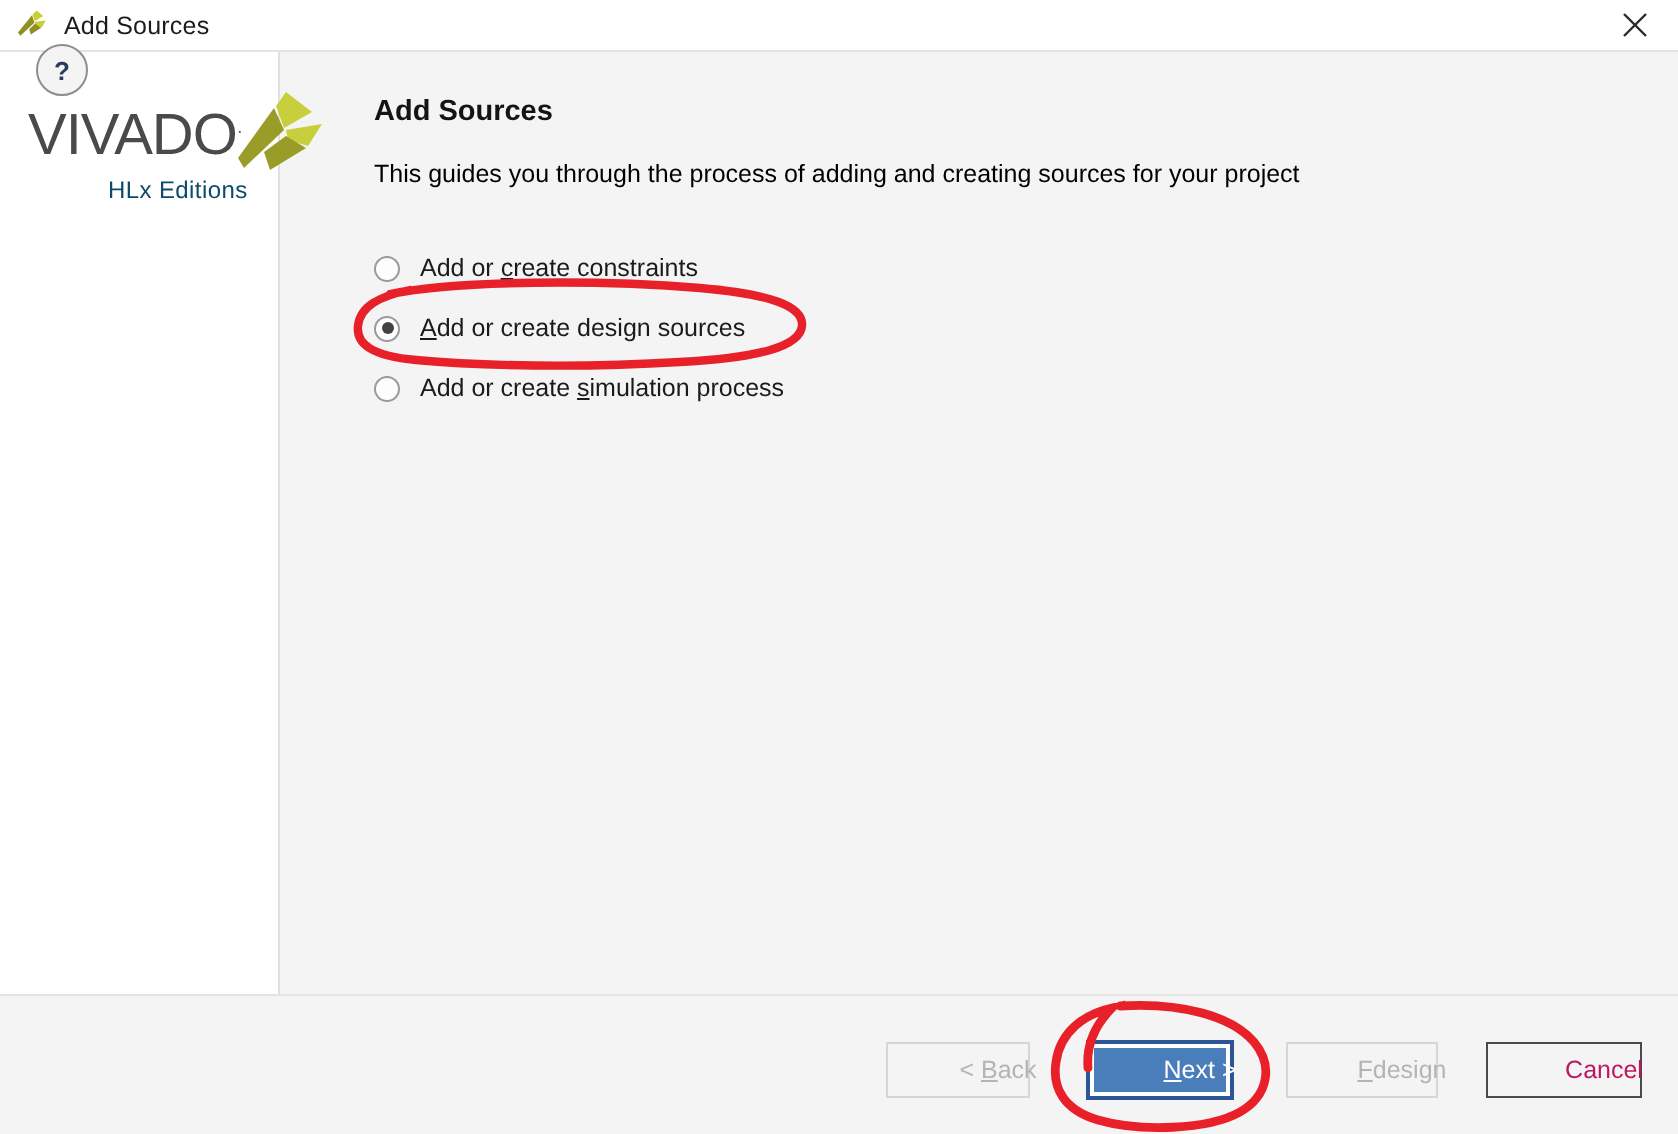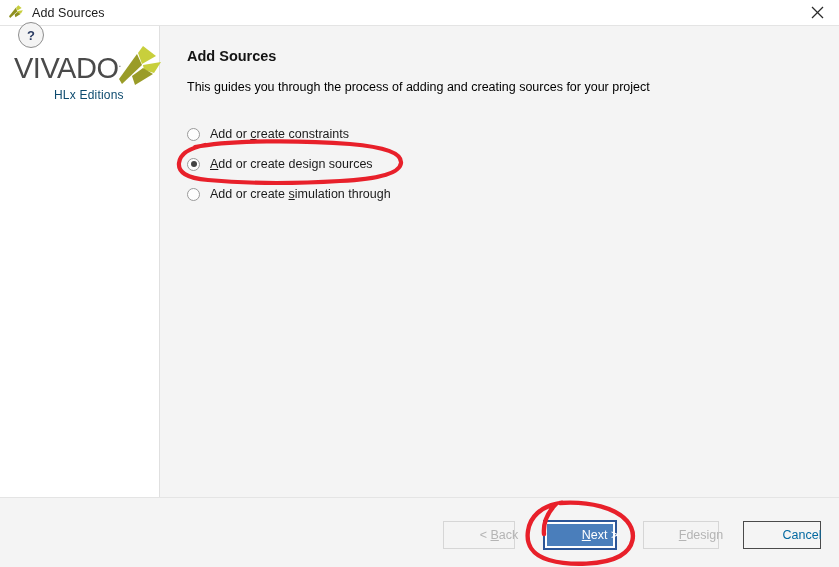--- a/index.html
+++ b/index.html
@@ -56,21 +56,21 @@
   .dialog-body {
     position: absolute;
     left: 0; top: 26px;
     width: 839px;
     height: 471px;
   }
 
   .sidebar {
     position: absolute;
     left: 0; top: 0;
-    width: 160px;
+    width: 140px;
     height: 471px;
     background: #ffffff;
     border-right: 1px solid #e0e0e0;
     box-sizing: border-box;
   }
   .vivado-logo {
     position: absolute;
     left: 14px;
     top: 18px;
     width: 140px;
@@ -232,21 +232,21 @@
     white-space: nowrap;
     padding-left: 40px;
   }
   .btn u { text-decoration: underline; }
   .btn-disabled {
     border: 1px solid #d6d6d6;
     color: #b4b4b4;
   }
   .btn-normal {
     border: 1px solid #4a4a4a;
-    color: #0369a1;
+    color: #be185d;
   }
   .btn-default {
     border: 2px solid #2b5597;
     background: #4a7ebb;
     color: #ffffff;
     box-shadow: inset 0 0 0 2px #ffffff;
     text-align: right;
   }
   #btn-back   { left: 443px; width: 72px; }
   #btn-next   { left: 543px; width: 74px; height: 30px; top: 520px; }
@@ -311,21 +311,21 @@
         <span class="radio-label"><span>Add or </span><u>c</u><span>reate constraints</span></span>
       </div>
 
       <div class="radio-row selected">
         <span class="radio-mark"></span>
         <span class="radio-label"><span></span><u>A</u><span>dd or create design sources</span></span>
       </div>
 
       <div class="radio-row">
         <span class="radio-mark"></span>
-        <span class="radio-label"><span>Add or create </span><u>s</u><span>imulation through</span></span>
+        <span class="radio-label"><span>Add or create </span><u>s</u><span>imulation process</span></span>
       </div>
 
     </div>
   </div>
 </div>
 
 <div class="footer"></div>
 
 <div class="help-button">
   <span>?</span>

